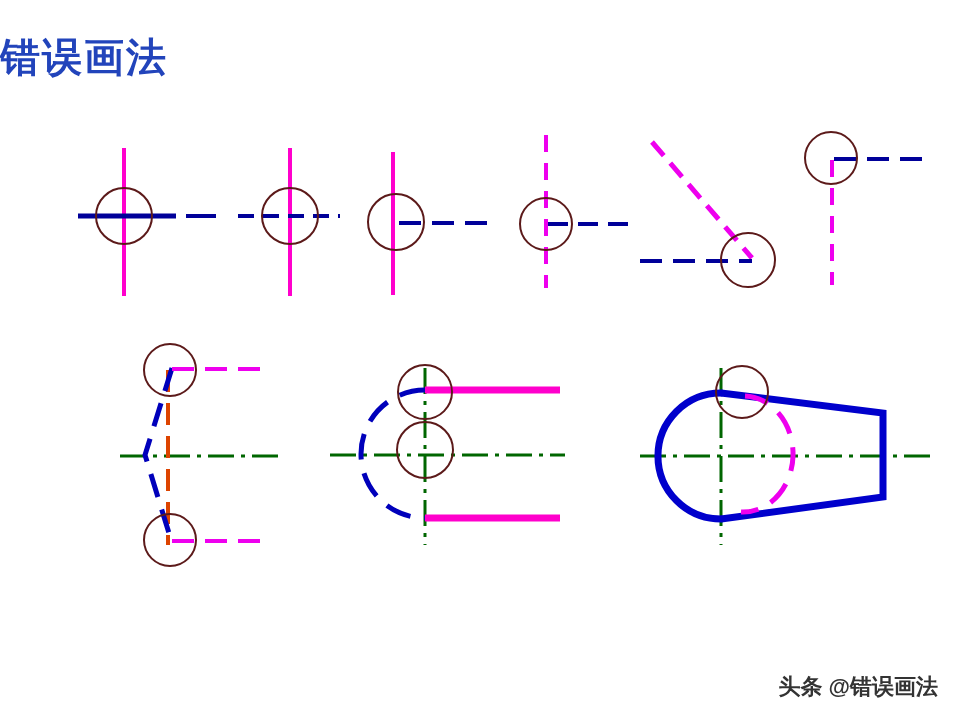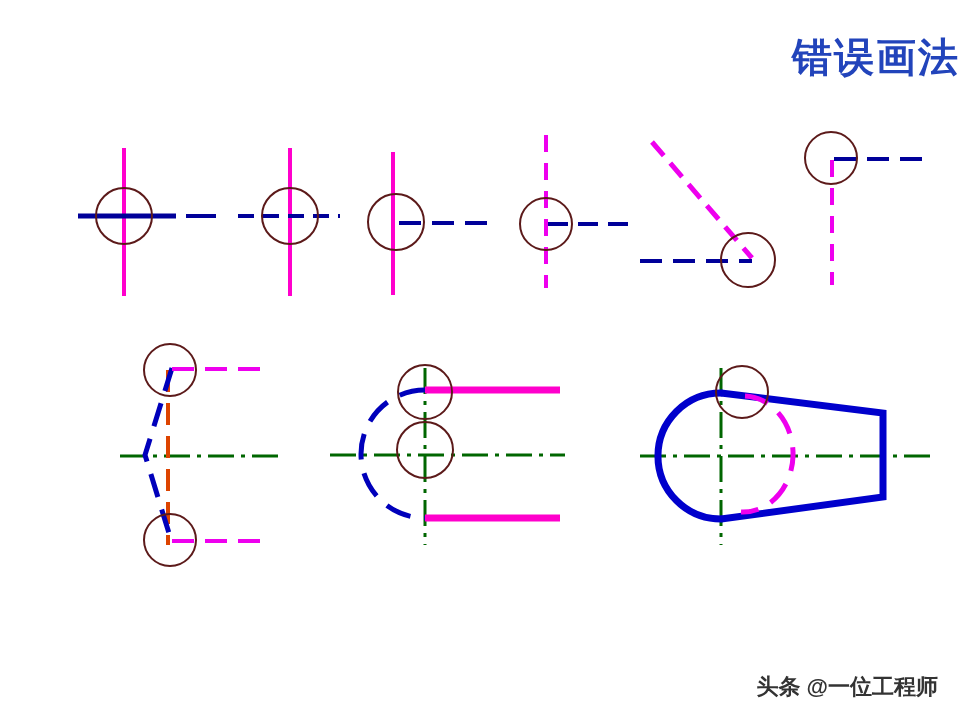--- a/index.html
+++ b/index.html
@@ -16,21 +16,21 @@
     width: 960px;
     height: 720px;
     background: #ffffff;
     overflow: hidden;
   }
   #slide-title {
     position: absolute;
     left: 0;
     top: 30px;
     width: 960px;
-    text-align: right;
+    text-align: left;
     font-family: "Liberation Serif", "DejaVu Serif", serif;
     font-size: 40px;
     font-weight: bold;
     color: #2244bb;
     letter-spacing: 2px;
     white-space: nowrap;
   }
   #figure-canvas {
     position: absolute;
     left: 0;
@@ -124,15 +124,15 @@
         <line x1="640" y1="456" x2="930" y2="456" stroke="#006600" stroke-width="3" stroke-dasharray="26,7,4,7"></line>
         <line x1="721" y1="368" x2="721" y2="545" stroke="#006600" stroke-width="3" stroke-dasharray="26,7,4,7"></line>
         <path d="M 721 393 A 63 63 0 1 0 721 519" fill="none" stroke="#0000cc" stroke-width="7" stroke-linecap="round"></path>
         <path d="M 721 393 L 883 413 L 883 497 L 721 519" fill="none" stroke="#0000cc" stroke-width="7" stroke-linejoin="miter"></path>
         <path d="M 745 396 A 50 58 0 1 1 741 512" fill="none" stroke="#ee00ee" stroke-width="5" stroke-dasharray="24,14"></path>
         <circle cx="742" cy="392" r="26" fill="none" stroke="#5c1a1a" stroke-width="2"></circle>
       </g>
     </g>
   </svg>
 
-  <div id="watermark">头条 @一位工程师</div>
+  <div id="watermark">头条 @错误画法</div>
 
 </div>
 
 </body></html>

